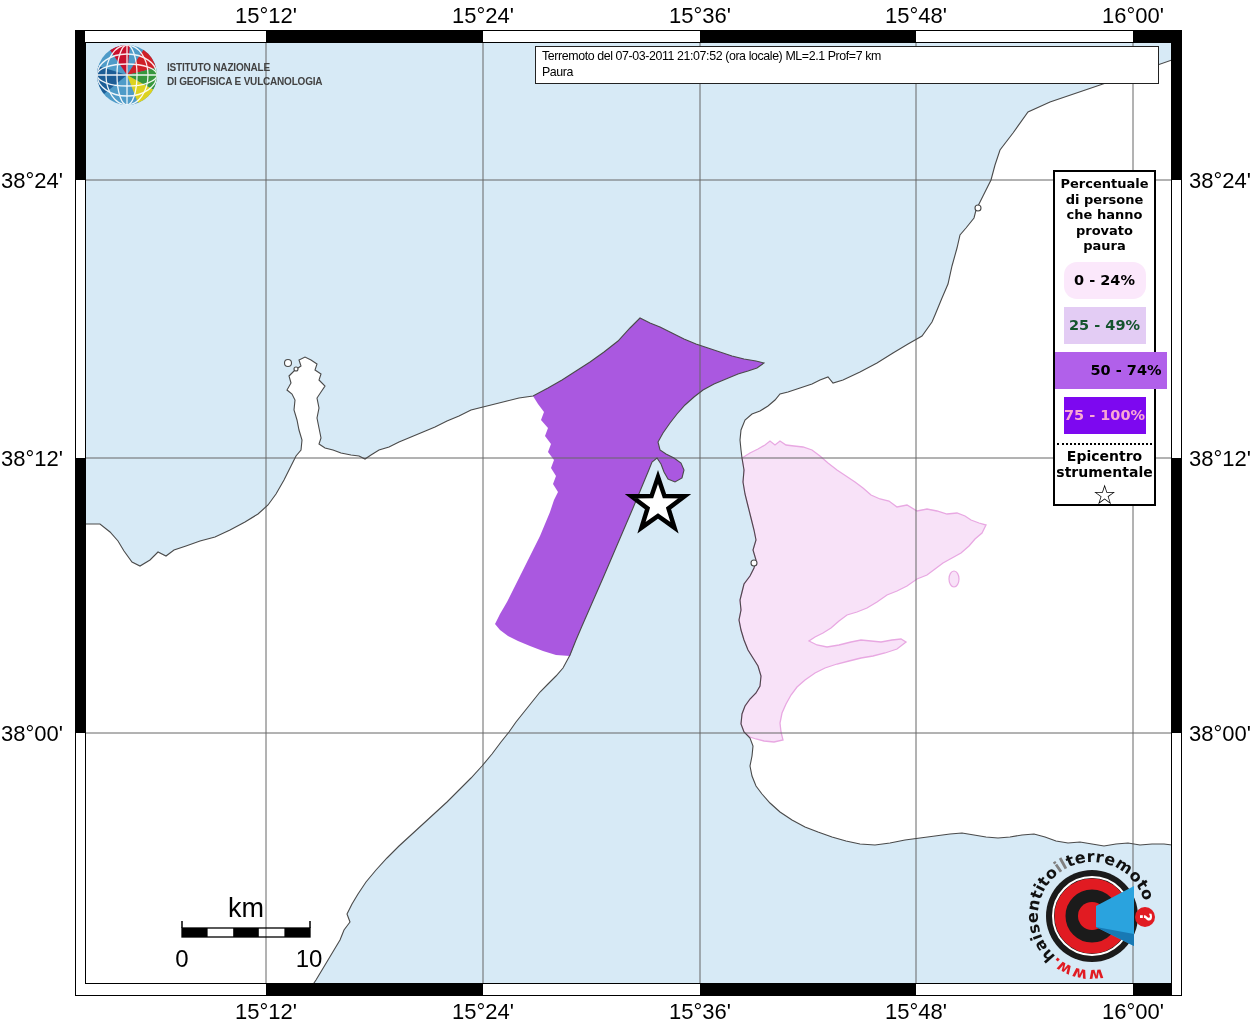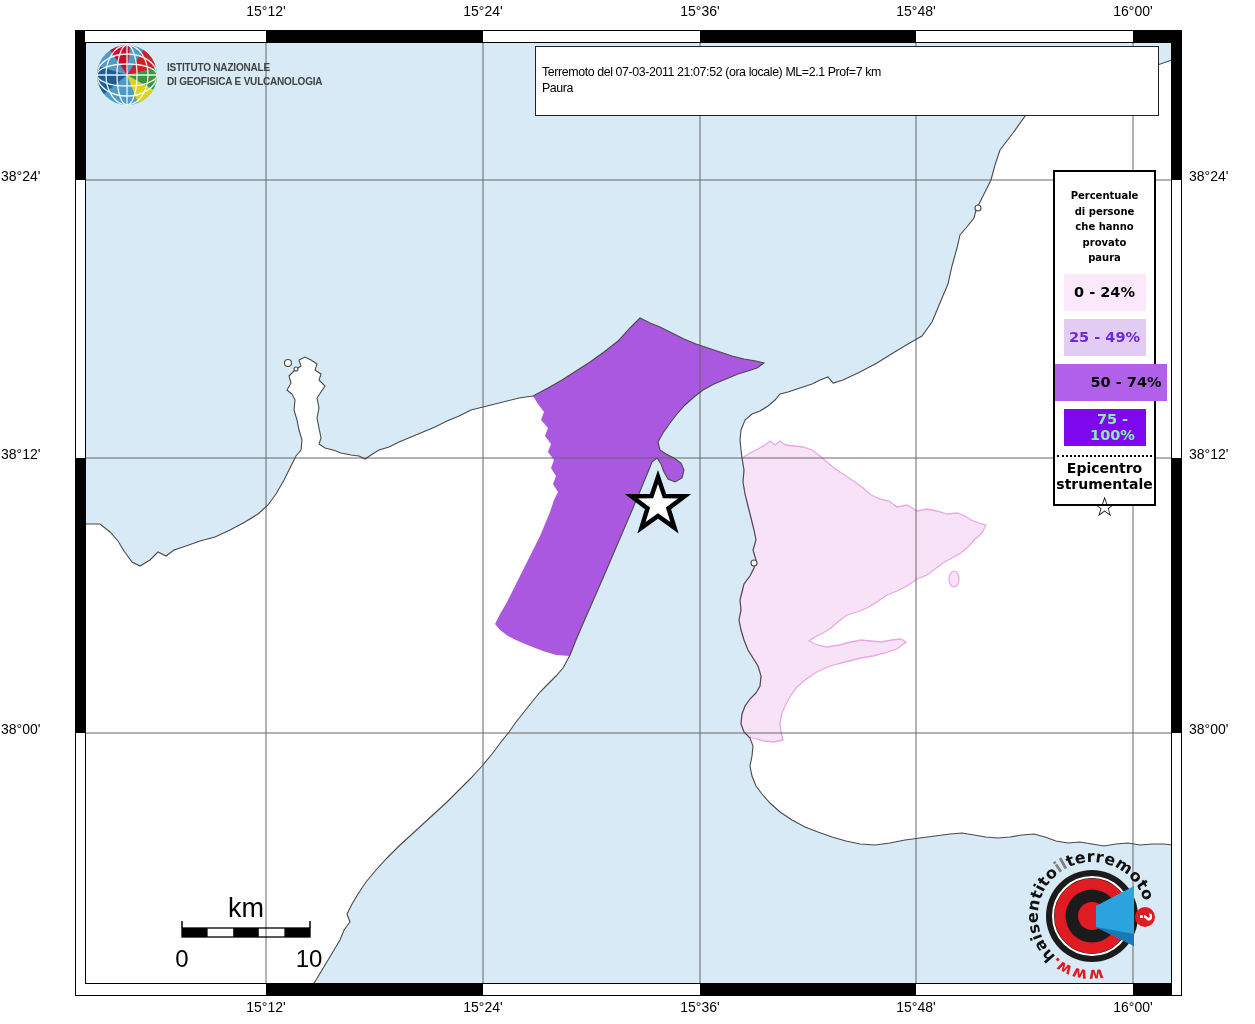--- a/index.html
+++ b/index.html
@@ -1,30 +1,30 @@
 <!DOCTYPE html>
 <html><head>
 <meta charset="utf-8">
 <style>
   html,body{margin:0;padding:0;background:#fff;}
   .stage{position:relative;width:1255px;height:1024px;background:#fff;overflow:hidden;
          font-family:"Liberation Sans",sans-serif;}
   .stage svg.mapsvg{position:absolute;left:0;top:0;}
-  .axlab{position:absolute;z-index:2;font-size:14px;color:#000;white-space:nowrap;}
+  .axlab{position:absolute;z-index:2;font-size:22px;color:#000;white-space:nowrap;}
   .axtop,.axbot{transform:translateX(-50%);}
   .titlebox{position:absolute;left:535px;top:46px;width:610px;z-index:3;background:#fff;
-            border:1px solid #222;padding:18px 6px;font-size:12.4px;line-height:15.8px;
+            border:1px solid #222;padding:2px 6px;font-size:12.4px;line-height:15.8px;
             letter-spacing:-0.4px;color:#000;}
   .titlebox div{white-space:nowrap;}
   .ingvtext{position:absolute;left:167px;top:61px;z-index:2;font-weight:bold;font-size:10px;
             line-height:13.5px;color:#424242;letter-spacing:-0.2px;}
   .legend{position:absolute;left:1053px;top:170px;width:99px;height:332px;z-index:3;
           background:#fff;border:2px solid #000;text-align:center;
           font-family:"DejaVu Sans",sans-serif;font-weight:bold;color:#000;}
-  .lg-title{font-size:10px;line-height:15.5px;padding-top:16px;}
+  .lg-title{font-size:13px;line-height:15.5px;padding-top:4px;}
   .sw{width:82px;height:37px;margin:8px auto 0 auto;display:flex;align-items:center;
       justify-content:center;font-size:14.5px;}
   .sw:first-of-type{margin-top:6px;}
   .lg-div{margin:9px 2px 0 2px;border-top:2px dotted #000;}
   .lg-ep{font-size:14px;line-height:16px;margin-top:3px;}
   .lg-star{font-size:27px;line-height:28px;margin-top:1px;font-weight:normal;}
 </style>
 </head>
 <body>
 
@@ -171,31 +171,31 @@
   </div>
 
   <div class="legend">
     <div class="lg-title">
       <div>Percentuale</div>
       <div>di persone</div>
       <div>che hanno</div>
       <div>provato</div>
       <div>paura</div>
     </div>
-    <div class="sw" style="background: rgb(251, 232, 251);">
+    <div class="sw" style="background: rgb(251, 232, 251); border-radius: 13px;">
       <span style="color: rgb(0, 0, 0);">0 - 24%</span>
     </div>
     <div class="sw" style="background: rgb(227, 204, 244);">
-      <span style="color: #6d28d9;">25 - 49%</span>
+      <span style="color: #14532d;">25 - 49%</span>
     </div>
     <div class="sw" style="background: rgb(177, 96, 234); padding-left: 30px;">
       <span style="color: rgb(0, 0, 0);">50 - 74%</span>
     </div>
     <div class="sw" style="background: rgb(125, 8, 240);">
-      <span style="color: #86efac; padding-left: 16px;">75 - 100%</span>
+      <span style="color: #f9a8d4;">75 - 100%</span>
     </div>
     <div class="lg-div"></div>
     <div class="lg-ep">
       <div>Epicentro</div>
       <div>strumentale</div>
     </div>
     <div class="lg-star">☆</div>
   </div>
 
 </div>

